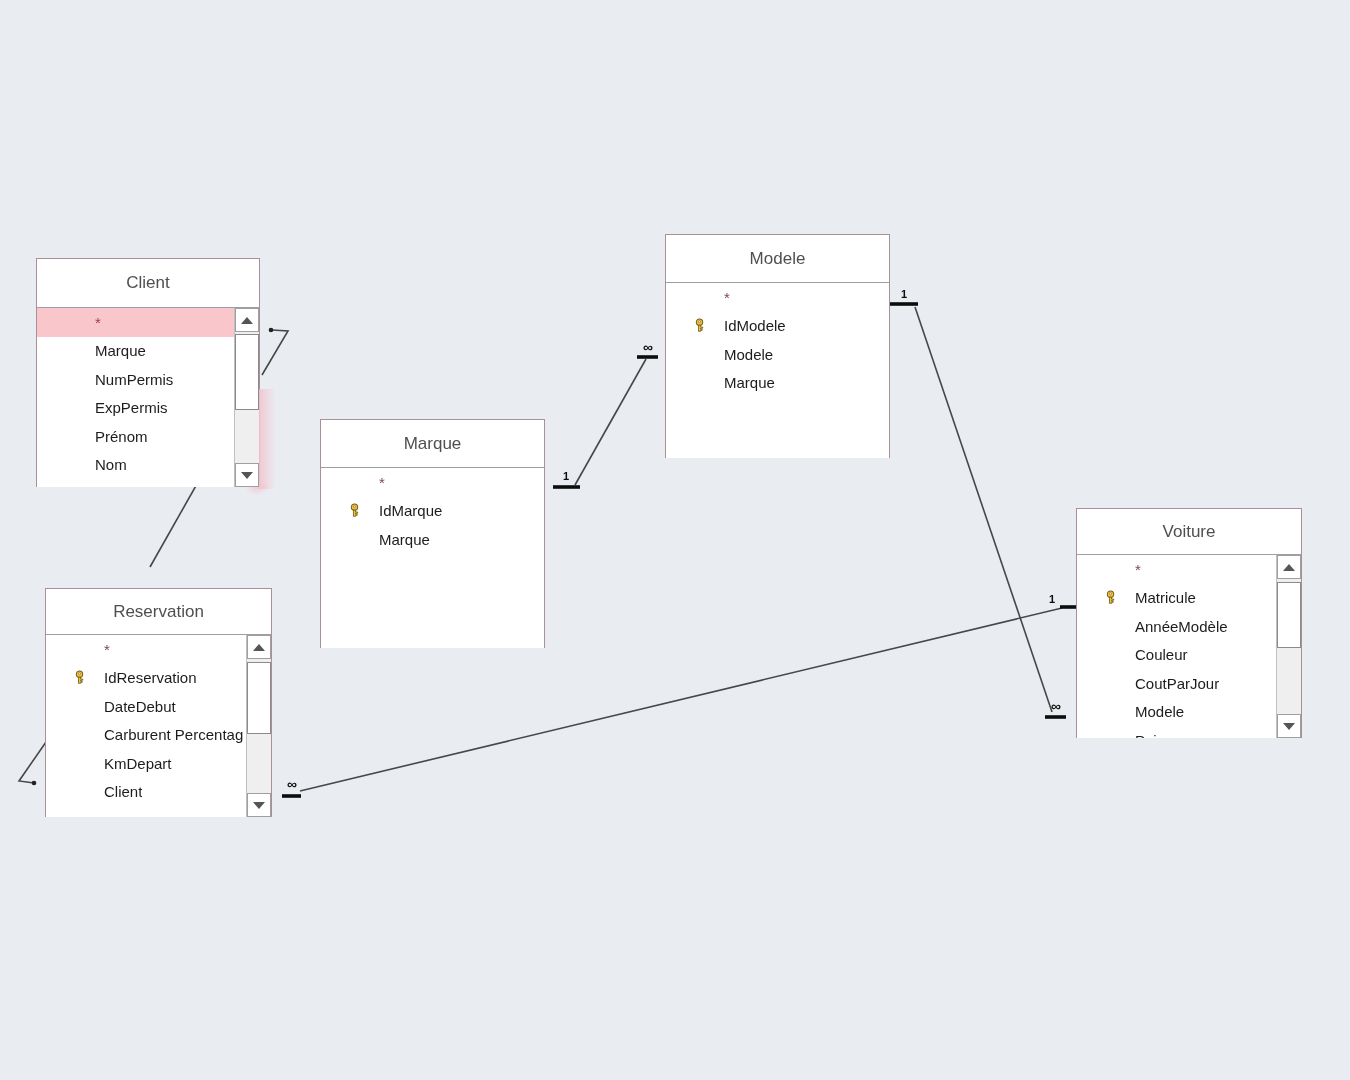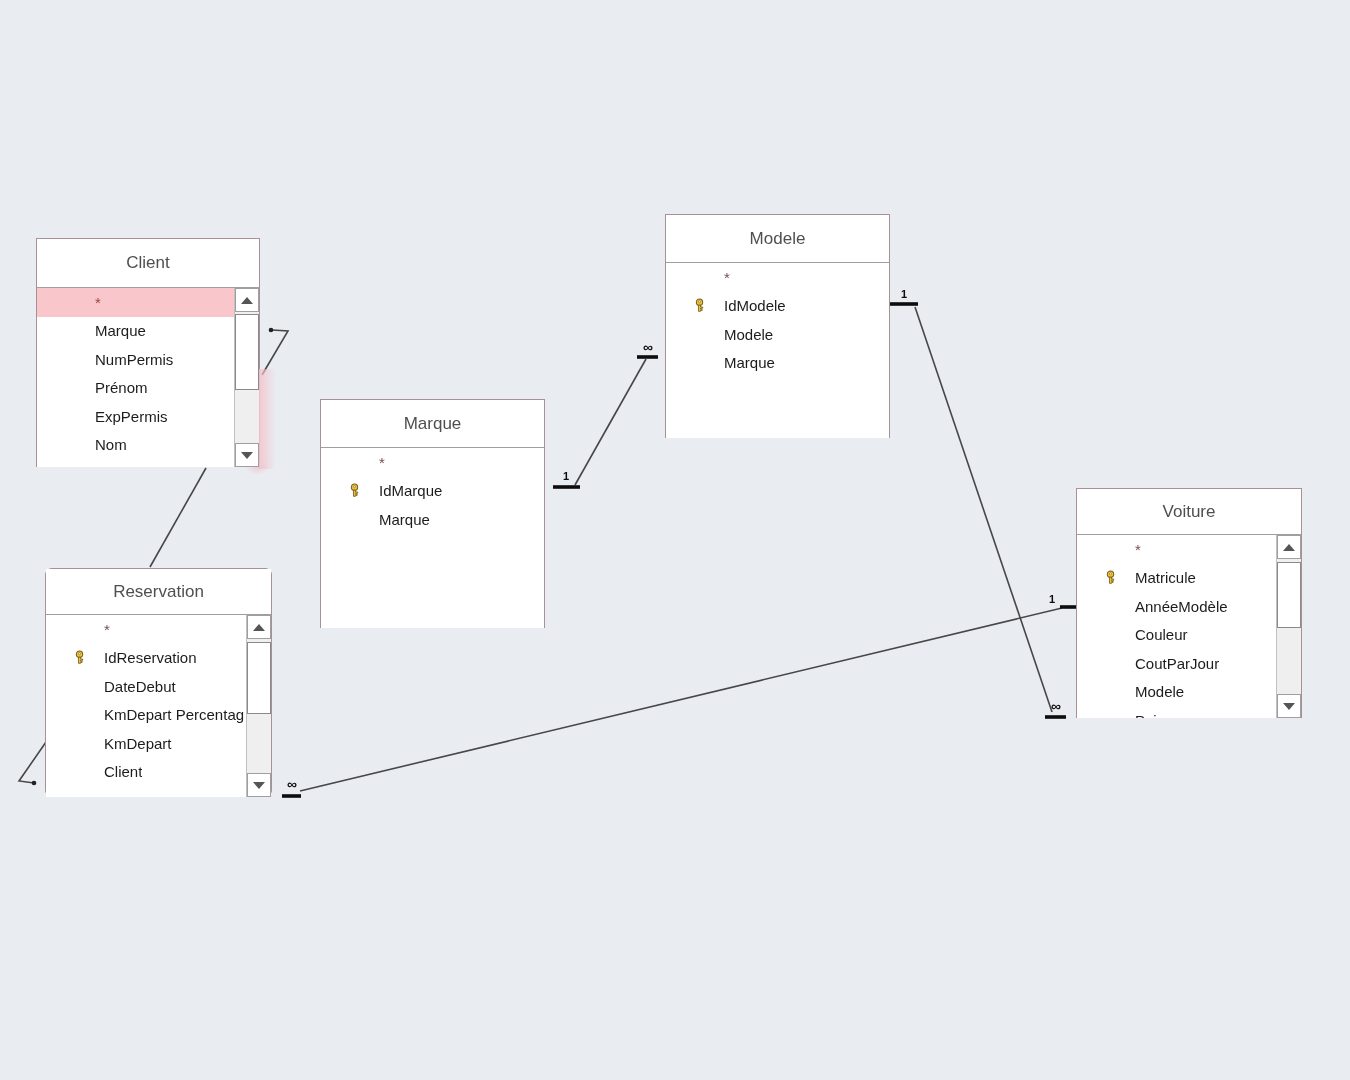--- a/index.html
+++ b/index.html
@@ -11,20 +11,21 @@
   #canvas{position:relative;width:1350px;height:1080px;}
   #lines{position:absolute;left:0;top:0;z-index:1;}
 
   
   .table{
     position:absolute;z-index:2;
     background:#4d7c0f;
     border:1px solid #a98f96;
     color:#1c1c1c;font-size:15px;
     box-sizing:border-box;
+    margin-top:20px;
   }
   .thead{
     display:flex;align-items:center;justify-content:center;
     border-bottom:1px solid #9aa0a6;
     font-size:17px;color:#4f4f4f;
     cursor:move;background:#fff;
   }
   .fields{position:relative;overflow:hidden;background:#fff;}
   .row{
     height:28.5px;display:flex;align-items:center;
@@ -36,21 +37,21 @@
   .row .star{color:#7d4a4a;font-size:15px;}
   .row.sel .star{color:#a04343;}
 
   
   #t-client     {left:36px;  top:238px; width:224px; height:229px;}
   #t-client .thead{height:48px;}      #t-client .fields{height:179px;}
   #t-marque     {left:320px; top:399px; width:225px; height:229px;}
   #t-marque .thead{height:47px;}      #t-marque .fields{height:180px;}
   #t-modele     {left:665px; top:214px; width:225px; height:224px;}
   #t-modele .thead{height:47px;}      #t-modele .fields{height:175px;}
-  #t-reservation{left:45px;  top:568px; width:227px; height:229px;border-radius:7px;}
+  #t-reservation{left:45px;  top:568px; width:227px; height:229px;}
   #t-reservation .thead{height:45px;} #t-reservation .fields{height:182px;}
   #t-voiture    {left:1076px;top:488px; width:226px; height:230px;}
   #t-voiture .thead{height:45px;}     #t-voiture .fields{height:183px;}
 
   
   #t-client::after{
     content:"";position:absolute;z-index:-1;
     right:-17px;top:130px;width:18px;height:100px;
     background:linear-gradient(to right, rgba(243,196,205,.95), rgba(243,196,205,0));
   }
@@ -125,25 +126,25 @@
         <div class="row">
           <span class="keyslot"></span>
           <span class="fname">Marque</span>
         </div>
         <div class="row">
           <span class="keyslot"></span>
           <span class="fname">NumPermis</span>
         </div>
         <div class="row">
           <span class="keyslot"></span>
+          <span class="fname">ExpPermis</span>
+        </div>
+        <div class="row">
+          <span class="keyslot"></span>
           <span class="fname">Prénom</span>
-        </div>
-        <div class="row">
-          <span class="keyslot"></span>
-          <span class="fname">ExpPermis</span>
         </div>
         <div class="row">
           <span class="keyslot"></span>
           <span class="fname">Nom</span>
         </div>
         <div class="vscroll">
         <div class="sb-btn up">
             <span class="tri-up"></span>
           </div>
         <div class="sb-thumb"></div>
@@ -228,21 +229,21 @@
   </svg>
           </span>
           <span class="fname">IdReservation</span>
         </div>
         <div class="row">
           <span class="keyslot"></span>
           <span class="fname">DateDebut</span>
         </div>
         <div class="row">
           <span class="keyslot"></span>
-          <span class="fname">KmDepart Percentag</span>
+          <span class="fname">Carburent Percentag</span>
         </div>
         <div class="row">
           <span class="keyslot"></span>
           <span class="fname">KmDepart</span>
         </div>
         <div class="row">
           <span class="keyslot"></span>
           <span class="fname">Client</span>
         </div>
         <div class="vscroll">

